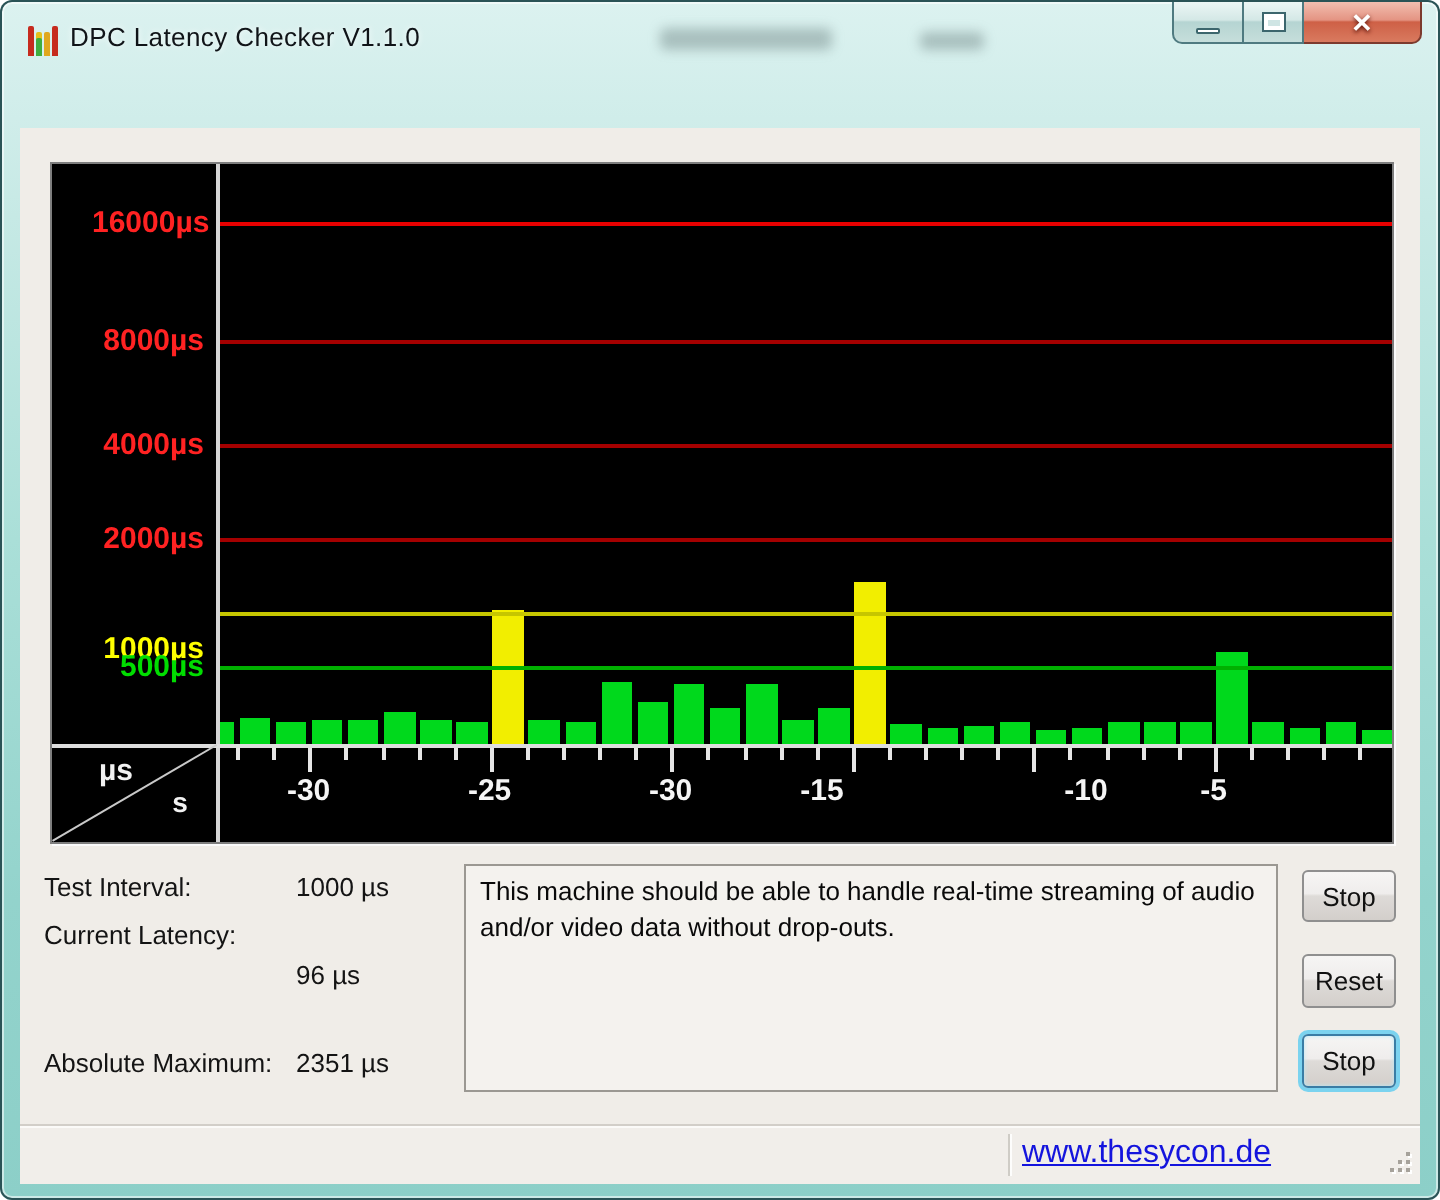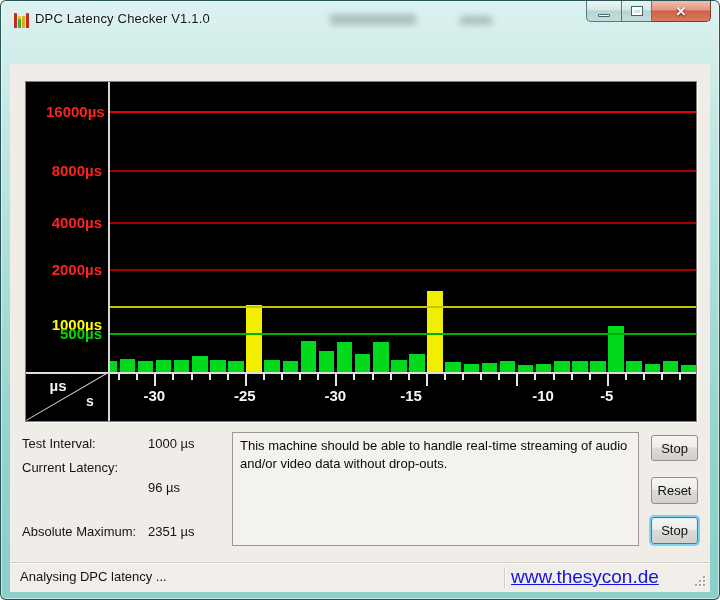--- a/index.html
+++ b/index.html
@@ -66,21 +66,21 @@
     background:linear-gradient(180deg,#f6f5f4,#efedec 45%,#dedbd8 50%,#d3cfcb 100%);
     font-size:13px;color:#111;display:flex;align-items:center;justify-content:center;cursor:pointer;
     font-family:"Liberation Sans",sans-serif;}
   .btn.focused{border-color:#3a7da5;box-shadow:0 0 0 2px #7bd3ef, inset 0 0 2px #b8e9f8;}
   
   .groove-a{position:absolute;left:0;top:498px;width:700px;height:1px;background:#d2cec8;}
   .groove-b{position:absolute;left:0;top:499px;width:700px;height:1px;background:#fbfaf8;}
   .statusbar{position:absolute;left:0;top:500px;width:700px;height:28px;background:#f1eeea;}
   .status-text{position:absolute;left:10px;top:0;height:26px;line-height:26px;font-size:13px;color:#141414;}
   .status-sep{position:absolute;left:494px;top:3px;width:1px;height:21px;background:#cfccc6;box-shadow:1px 0 0 #fdfdfc;}
-  .status-link{position:absolute;left:501px;top:0;height:26px;line-height:26px;font-size:19px;
+  .status-link{position:absolute;left:501px;top:0;height:26px;line-height:26px;font-size:16px;
     color:#1414dd;text-decoration:underline;cursor:pointer;}
   .grip{position:absolute;right:5px;bottom:6px;width:12px;height:12px;cursor:nwse-resize;}
   .grip i{position:absolute;width:2px;height:2px;background:#a6a29b;box-shadow:1px 1px 0 #ffffff;}
 </style>
 </head>
 <body>
 
 <div class="window">
 
   <div class="titlebar">
@@ -218,21 +218,20 @@
     <div id="btns">
         <div class="btn" style="top: 371px; height: 26px;">Stop</div>
         <div class="btn" style="top: 413px; height: 27px;">Reset</div>
         <div class="btn focused" style="top: 453px; height: 27px;">Stop</div>
       </div>
 
     <div class="groove-a"></div>
     <div class="groove-b"></div>
 
     <div class="statusbar">
-      <span class="status-text">Analysing DPC latency ...</span>
       <div class="status-sep"></div>
       <a class="status-link">www.thesycon.de</a>
       <div class="grip">
         <i style="right:0;bottom:0"></i>
           <i style="right:4px;bottom:0"></i>
           <i style="right:8px;bottom:0"></i>
         <i style="right:0;bottom:4px"></i>
           <i style="right:4px;bottom:4px"></i>
           <i style="right:0;bottom:8px"></i>
       </div>

